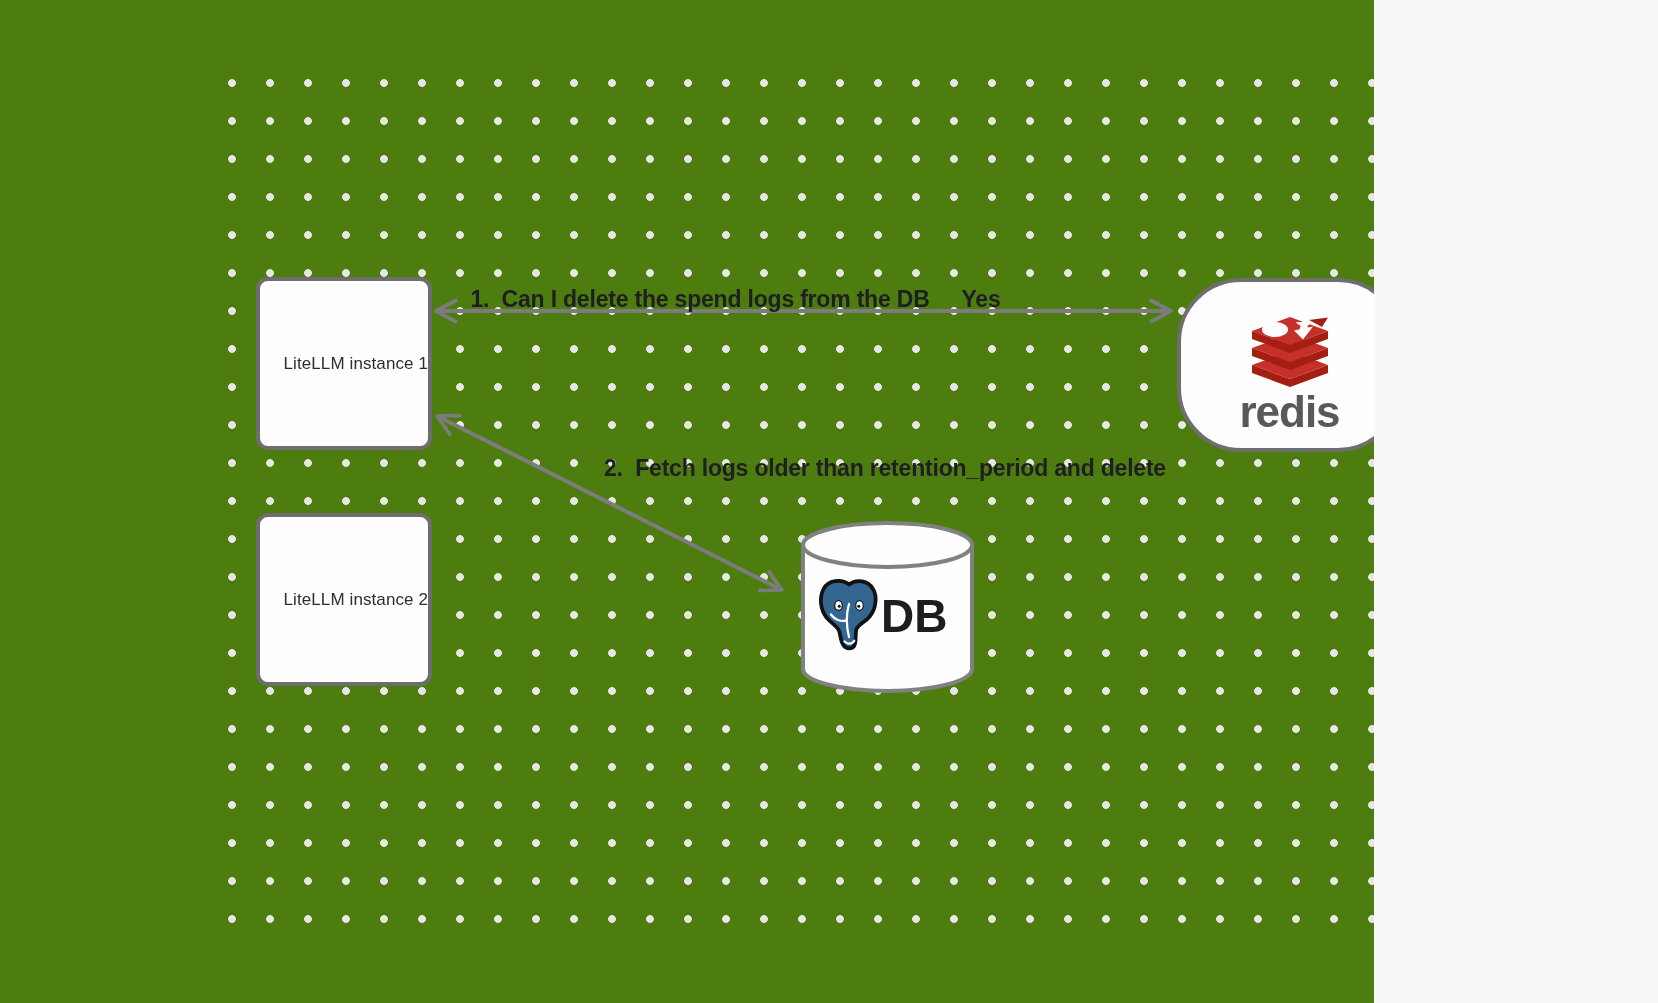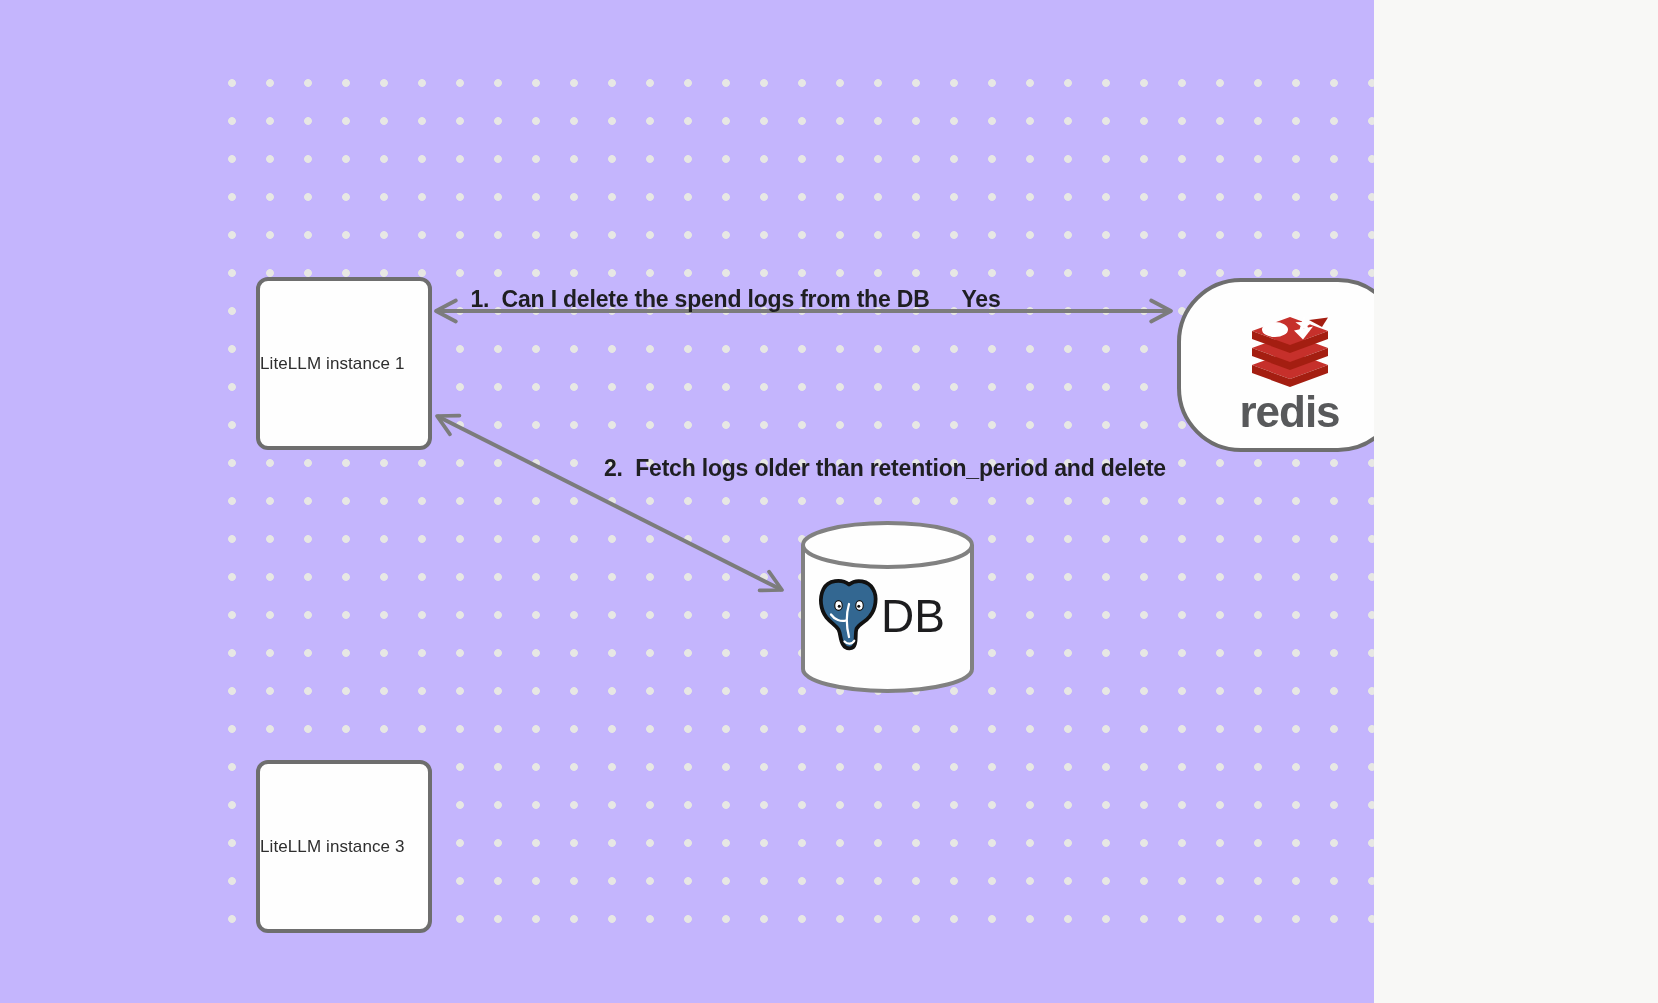--- a/index.html
+++ b/index.html
@@ -1,30 +1,30 @@
 <!DOCTYPE html>
 <html><head>
 <meta charset="utf-8">
 <style>
   html,body { margin:0; padding:0; background:#f8f8f6; }
   * { box-sizing:border-box; }
   #canvas {
     position:relative; width:1374px; height:1003px; overflow:hidden;
-    background:#c4b5fd;
+    background:#4d7c0f;
     font-family:"Liberation Sans", sans-serif;
   }
   #dot-grid {
     position:absolute; left:213px; top:64px; width:1217px; height:875px;
     background-image:radial-gradient(circle at 19px 19px, #e7e7e4 3.5px, transparent 4.3px);
     background-size:38px 38px;
   }
   .node-box {
     position:absolute; width:176px; height:173px;
     background:#fefefe; border:4px solid #6e6e6e; border-radius:12px;
-    display:flex; align-items:center; justify-content:flex-start;
+    display:flex; align-items:center; justify-content:flex-end;
   }
   .node-box .node-label {
     font-size:17px; color:#2e2e2e; letter-spacing:0.1px;
   }
   #box-instance1 { left:256px; top:277px; }
   #box-instance2 { left:256px; top:513px; }
   #box-instance3 { left:256px; top:760px; }
 
   #node-redis {
     position:absolute; left:1177px; top:278px; width:225px; height:174px;
@@ -36,21 +36,21 @@
     font-size:44px; font-weight:700; color:#58595b; line-height:0.95;
     letter-spacing:-1px; margin-top:0px;
   }
 
   #node-db { position:absolute; left:799px; top:517px; width:177px; height:178px; }
   #db-content {
     position:absolute; left:12px; top:60px;
     display:flex; align-items:center;
   }
   #db-label {
-    font-size:46px; font-weight:400; color:#1d1d1f; margin-left:-6px; letter-spacing:0px;
+    font-size:46px; font-weight:700; color:#1d1d1f; margin-left:-6px; letter-spacing:0px;
   }
 
   .edge-label {
     position:absolute; transform:translateX(-50%);
     font-size:23px; font-weight:700; color:#1f1f22;
     white-space:pre; letter-spacing:-0.2px; line-height:1;
   }
   #edge1-label { left:700px; top:288px; }
   #edge1-response { left:981px; top:288px; }
   #edge2-label { left:872px; top:457px;margin-left:13px; }
@@ -74,22 +74,22 @@
     <path d="M437,416 L782,590" fill="none" stroke="#7c7c7c" stroke-width="4" marker-start="url(#arrowhead)" marker-end="url(#arrowhead)"></path>
   </svg>
 
   <div class="edge-label" id="edge1-label">1.  Can I delete the spend logs from the DB</div>
   <div class="edge-label" id="edge1-response">Yes</div>
   <div class="edge-label" id="edge2-label">2.  Fetch logs older than retention_period and delete</div>
 
   <div class="node-box" id="box-instance1">
     <span class="node-label">LiteLLM instance 1</span>
   </div>
-  <div class="node-box" id="box-instance3">
-    <span class="node-label">LiteLLM instance 3</span>
+  <div class="node-box" id="box-instance2">
+    <span class="node-label">LiteLLM instance 2</span>
   </div>
 
   <div id="node-redis">
     <svg width="90" height="74" viewBox="0 0 90 74">
 
       <g transform="translate(0,34)">
         <polygon points="45,0 83,14 45,28 7,14" fill="#c6302b"></polygon>
         <path d="M7,14 L7,22 L45,36 L83,22 L83,14 L45,28 Z" fill="#a41e11"></path>
       </g>
 

